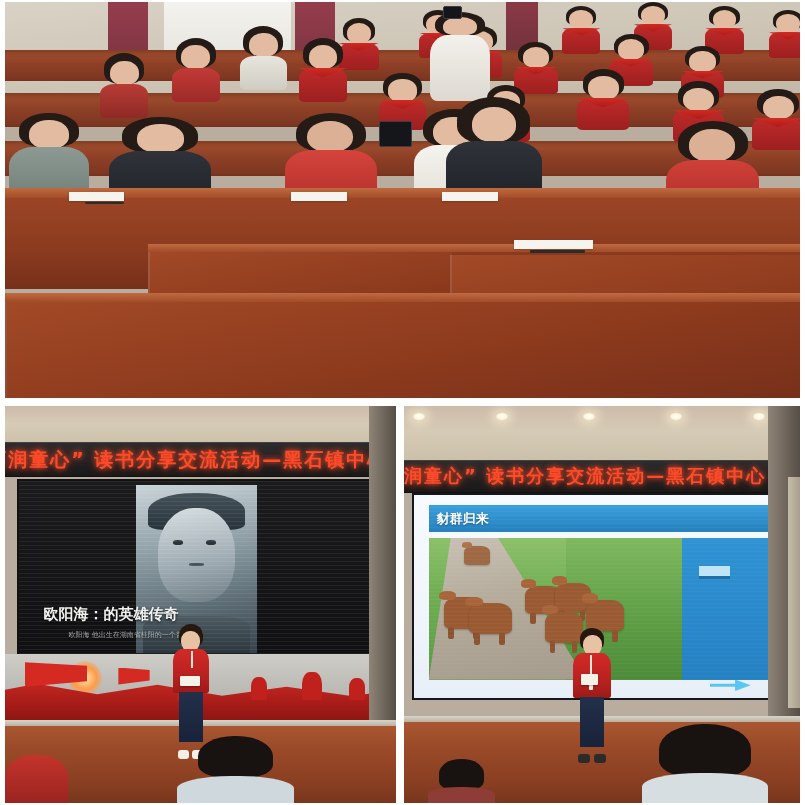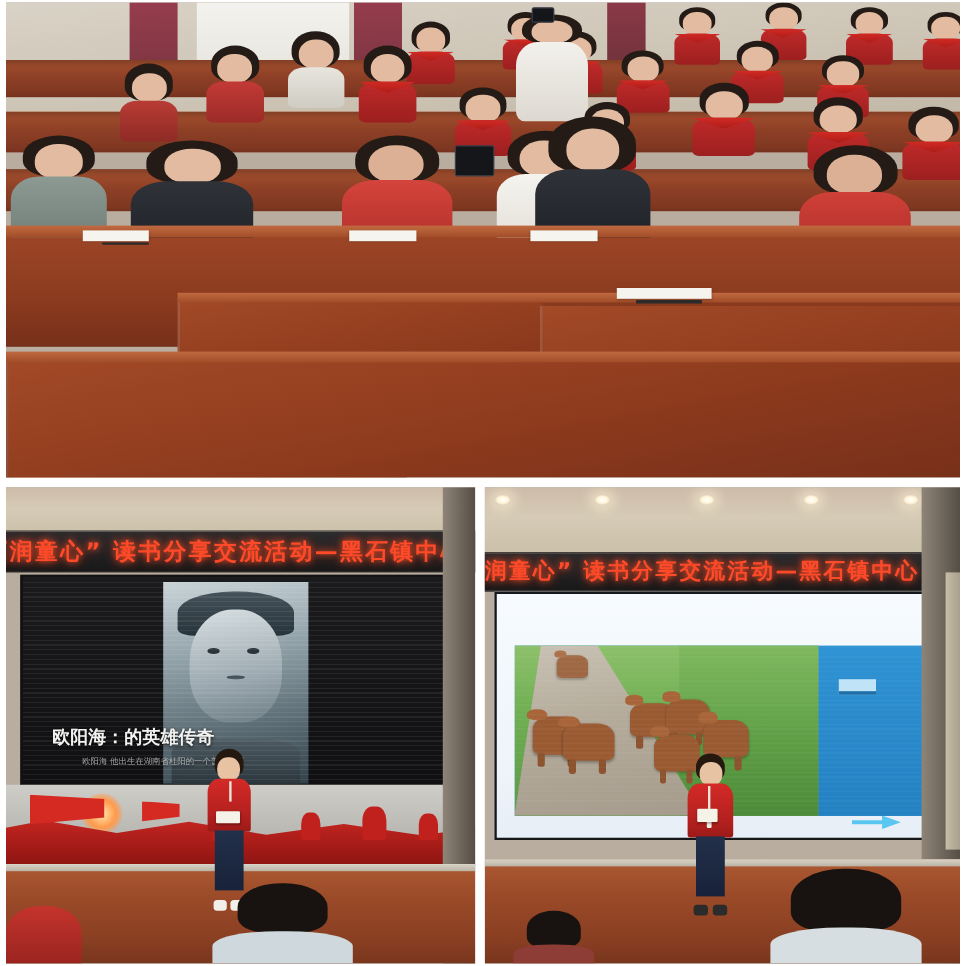--- a/index.html
+++ b/index.html
@@ -458,20 +458,23 @@
     <div class="downlight" style="left:67%;top:6px;"></div>
     <div class="downlight" style="left:88%;top:6px;"></div>
 
     <div class="banner" style="top:13.5%;height:8%;">
       <div class="banner-text" style="font-size:18px;margin-left:-12px;">石润童心” 读书分享交流活动—黑石镇中心</div>
     </div>
 
     <div class="screen screen-proj" style="left:2%;top:22%;width:94%;height:51%;">
       <div class="ppt">
 
+        <div class="ppt-titlebar">
+          <div class="ppt-title" style="font-size:13px;">豺群归来</div>
+        </div>
 
         <div class="ppt-body">
           <div class="ppt-photo">
             <div class="grass-top"></div>
             <div class="road"></div>
 
             <div class="dhole" style="left:6%;top:42%;width:16%;height:22%;">
               <div class="dhole-head" style="left:-12%;top:-22%;"></div>
               <div class="dhole-leg" style="left:10%;"></div>
               <div class="dhole-leg" style="left:72%;"></div>

